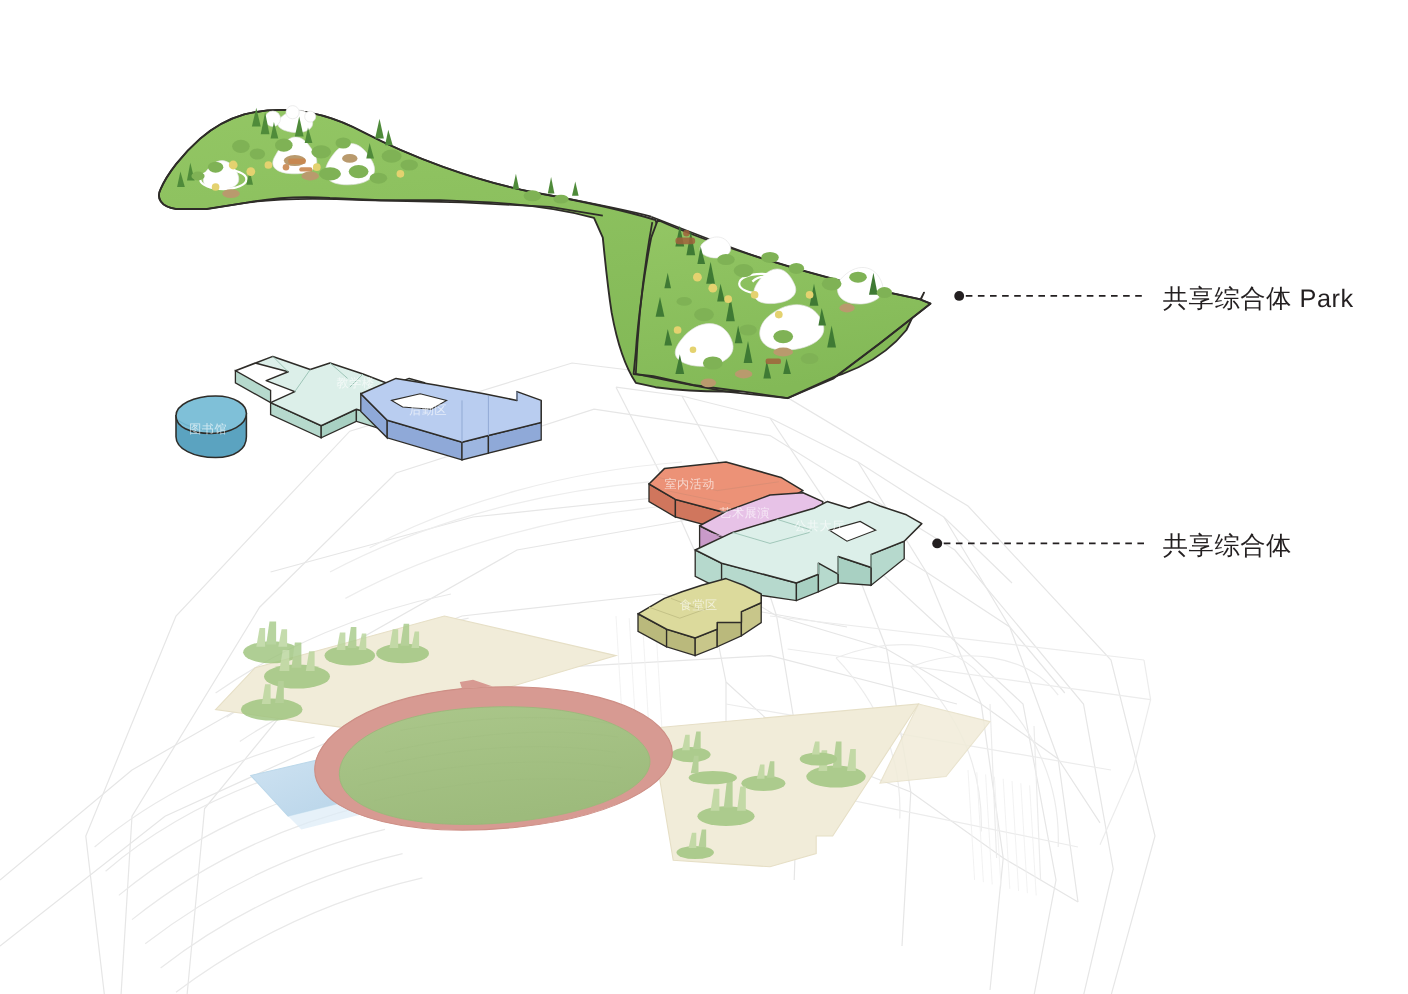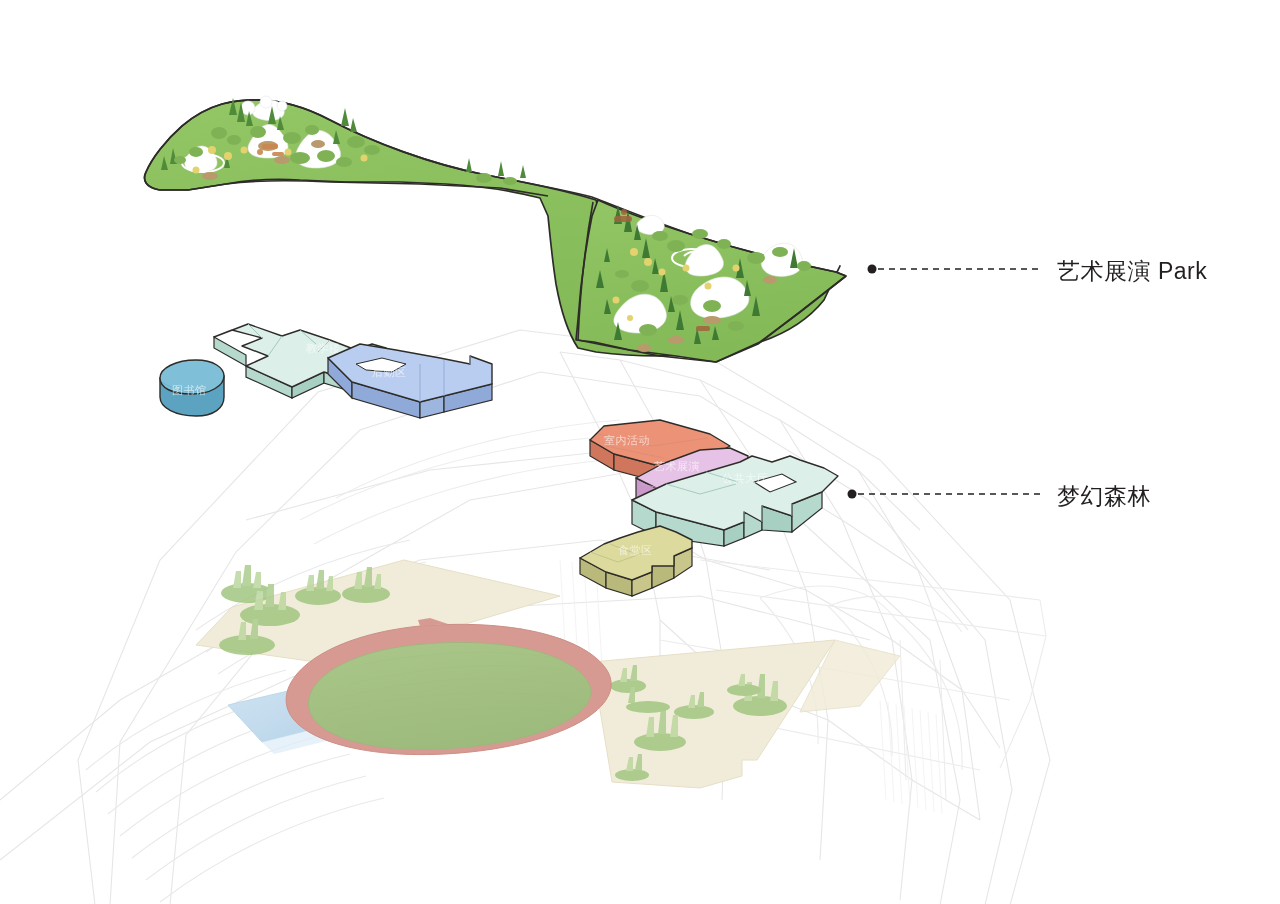--- a/index.html
+++ b/index.html
@@ -575,16 +575,16 @@
     <g>
       <circle cx="872" cy="269" r="4.5" fill="#231f20"></circle>
       <line x1="878" y1="269" x2="1042" y2="269" stroke="#231f20" stroke-width="1.6" stroke-dasharray="6 5"></line>
     </g>
     <g>
       <circle cx="852" cy="494" r="4.5" fill="#231f20"></circle>
       <line x1="858" y1="494" x2="1042" y2="494" stroke="#231f20" stroke-width="1.6" stroke-dasharray="6 5"></line>
     </g>
   </svg>
 
-  <div class="callout-label" id="label-park">艺术展演 Park</div>
-  <div class="callout-label" id="label-complex">梦幻森林</div>
+  <div class="callout-label" id="label-park">共享综合体 Park</div>
+  <div class="callout-label" id="label-complex">共享综合体</div>
 
 </div>
 
 </body></html>

